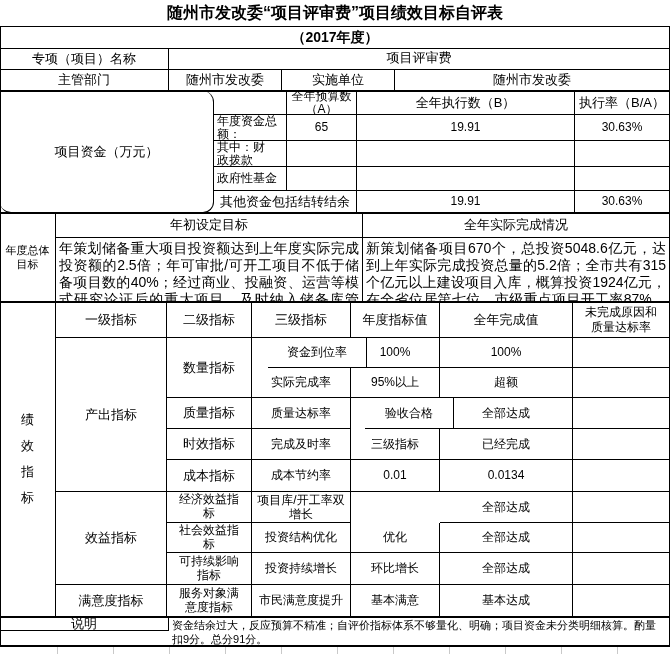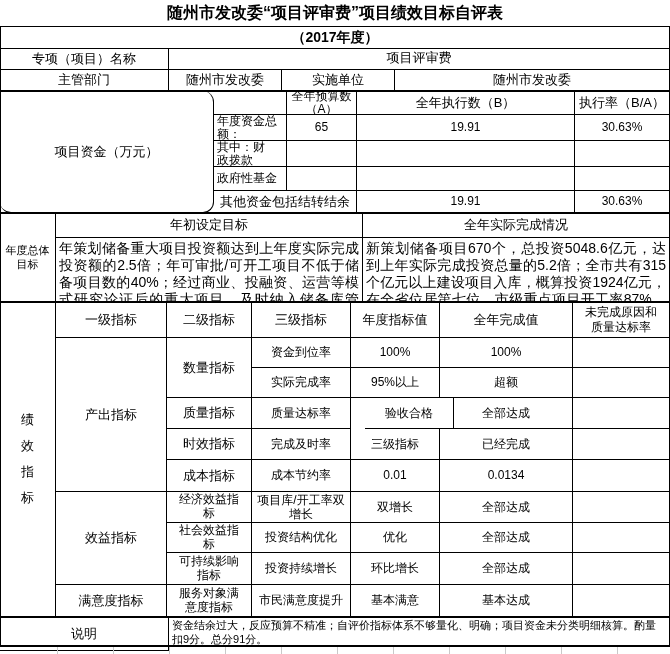--- a/index.html
+++ b/index.html
@@ -102,21 +102,21 @@
   <div class="c f13" style="left:167px;top:460px;width:85px;height:32px;">成本指标</div>
   <div class="c" style="left:167px;top:492px;width:85px;height:31px;line-height:1.15;">经济效益指
 标</div>
   <div class="c" style="left:167px;top:523px;width:85px;height:30px;line-height:1.15;">社会效益指
 标</div>
   <div class="c" style="left:167px;top:553px;width:85px;height:32px;line-height:1.15;">可持续影响
 指标</div>
   <div class="c" style="left:167px;top:585px;width:85px;height:32px;line-height:1.15;">服务对象满
 意度指标</div>
 
-  <div class="c" style="left:252px;top:338px;width:99px;height:30px;">资金到位率</div>
+  <div class="c" style="left:268px;top:338px;width:99px;height:30px;">资金到位率</div>
   <div class="c" style="left:351px;top:338px;width:89px;height:30px;">100%</div>
   <div class="c" style="left:440px;top:338px;width:133px;height:30px;">100%</div>
   <div class="c" style="left:573px;top:338px;width:97px;height:30px;"></div>
 
   <div class="c" style="left:252px;top:368px;width:99px;height:30px;">实际完成率</div>
   <div class="c" style="left:351px;top:368px;width:89px;height:30px;">95%以上</div>
   <div class="c" style="left:440px;top:368px;width:133px;height:30px;">超额</div>
   <div class="c" style="left:573px;top:368px;width:97px;height:30px;"></div>
 
   <div class="c" style="left:252px;top:398px;width:99px;height:31px;">质量达标率</div>
@@ -128,40 +128,39 @@
   <div class="c" style="left:351px;top:429px;width:89px;height:31px;">三级指标</div>
   <div class="c" style="left:440px;top:429px;width:133px;height:31px;">已经完成</div>
   <div class="c" style="left:573px;top:429px;width:97px;height:31px;"></div>
 
   <div class="c" style="left:252px;top:460px;width:99px;height:32px;">成本节约率</div>
   <div class="c" style="left:351px;top:460px;width:89px;height:32px;">0.01</div>
   <div class="c" style="left:440px;top:460px;width:133px;height:32px;">0.0134</div>
   <div class="c" style="left:573px;top:460px;width:97px;height:32px;"></div>
 
   <div class="c" style="left:252px;top:492px;width:99px;height:31px;">项目库/开工率双增长</div>
-  <div class="c" style="left:351px;top:492px;width:89px;height:31px;">双增长</div>
   <div class="c" style="left:440px;top:492px;width:133px;height:31px;">全部达成</div>
   <div class="c" style="left:573px;top:492px;width:97px;height:31px;"></div>
 
   <div class="c" style="left:252px;top:523px;width:99px;height:30px;">投资结构优化</div>
   <div class="c" style="left:351px;top:523px;width:89px;height:30px;">优化</div>
   <div class="c" style="left:440px;top:523px;width:133px;height:30px;">全部达成</div>
   <div class="c" style="left:573px;top:523px;width:97px;height:30px;"></div>
 
   <div class="c" style="left:252px;top:553px;width:99px;height:32px;">投资持续增长</div>
   <div class="c" style="left:351px;top:553px;width:89px;height:32px;">环比增长</div>
   <div class="c" style="left:440px;top:553px;width:133px;height:32px;">全部达成</div>
   <div class="c" style="left:573px;top:553px;width:97px;height:32px;"></div>
 
   <div class="c" style="left:252px;top:585px;width:99px;height:32px;">市民满意度提升</div>
   <div class="c" style="left:351px;top:585px;width:89px;height:32px;">基本满意</div>
   <div class="c" style="left:440px;top:585px;width:133px;height:32px;">基本达成</div>
   <div class="c" style="left:573px;top:585px;width:97px;height:32px;"></div>
 
-  <div class="c f13" style="left:0;top:617px;width:169px;height:34px;">说明</div>
+  <div class="c f13" style="left:0;top:617px;width:169px;height:14px;">说明</div>
   <div class="c blk" style="left:169px;top:617px;width:501px;height:30px;font-size:11px;line-height:14px;padding:1px 3px;text-align:left;">资金结余过大，反应预算不精准；自评价指标体系不够量化、明确；项目资金未分类明细核算。酌量扣9分。总分91分。</div>
 
   <div class="frame"></div>
   <div class="hline" style="top:90px;"></div>
   <div class="hline" style="top:212px;"></div>
   <div class="hline" style="top:301px;"></div>
   <div class="hline" style="top:616px;"></div>
   <div class="hline" style="top:645px;"></div>
 
   <div class="stub" style="left:57px;"></div>

